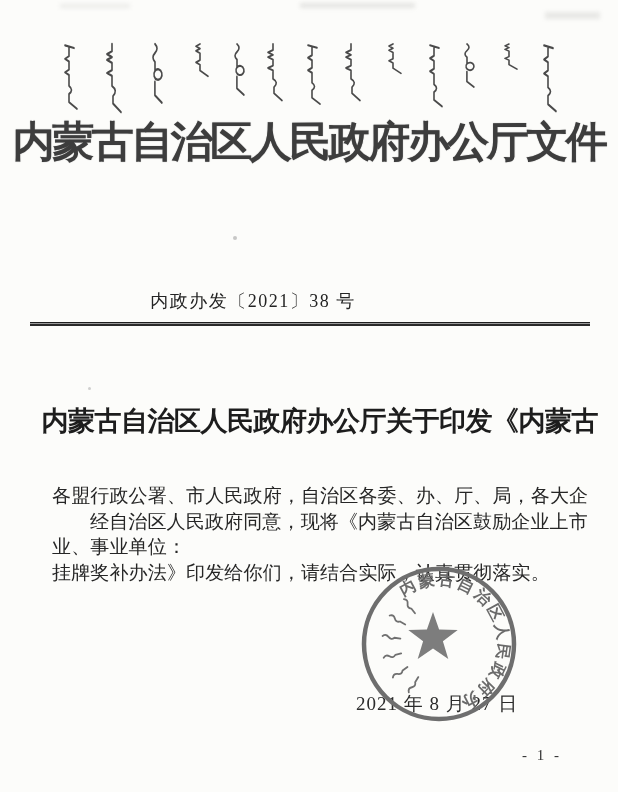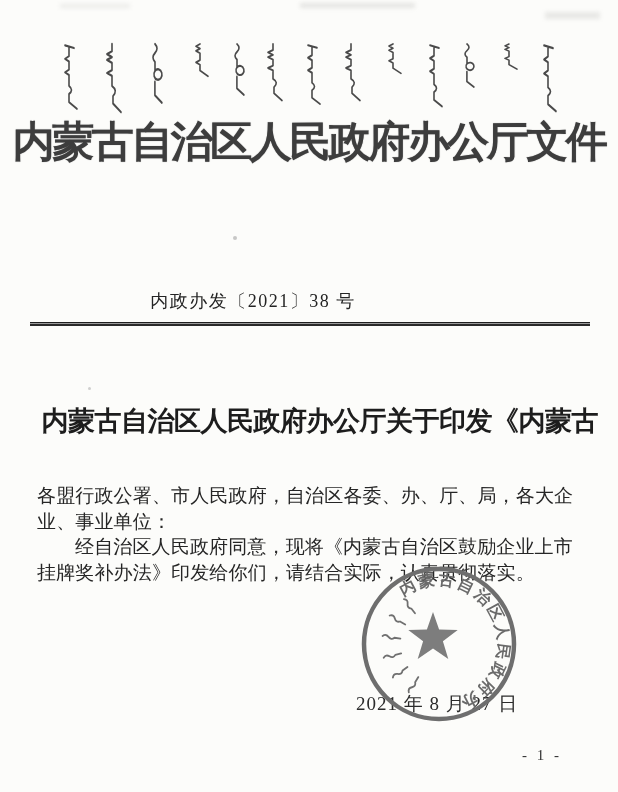--- a/index.html
+++ b/index.html
@@ -33,21 +33,21 @@
     position:absolute;left:30px;top:322px;width:560px;height:4px;
     background:linear-gradient(#1f1f1f 0 30%,#9a9a9a 30% 55%,#2a2a2a 55% 100%);
   }
   .doc-title{
     position:absolute;left:20px;top:405px;width:578px;
     text-align:right;
     font-size:27px;line-height:32px;font-weight:bold;
     color:#1d1d1d;letter-spacing:-0.5px;
   }
   .body-text{
-    position:absolute;left:37px;top:483px;width:540px;
+    position:absolute;left:52px;top:483px;width:540px;
     font-size:19px;line-height:25.5px;letter-spacing:0.15px;
     color:#262626;
     white-space:nowrap;
   }
   .body-line{height:25.5px;}
   .body-line.indent{padding-left:38px;}
   .seal{position:absolute;left:357px;top:564px;width:168px;height:168px;}
   .issue-date{
     position:absolute;left:356px;top:691px;
     font-size:19px;letter-spacing:1px;color:#2b2b2b;
@@ -112,22 +112,22 @@
   <div class="doc-number">内政办发〔2021〕38 号</div>
 
   <div class="rule"></div>
 
   <div class="doc-title">
     <div>内蒙古自治区人民政府办公厅关于印发《内蒙古</div>
   </div>
 
   <div class="body-text">
     <div class="body-line">各盟行政公署、市人民政府，自治区各委、办、厅、局，各大企</div>
+    <div class="body-line indent">经自治区人民政府同意，现将《内蒙古自治区鼓励企业上市</div>
     <div class="body-line">业、事业单位：</div>
-    <div class="body-line indent">经自治区人民政府同意，现将《内蒙古自治区鼓励企业上市</div>
     <div class="body-line">挂牌奖补办法》印发给你们，请结合实际，认真贯彻落实。</div>
   </div>
 
   <div class="issue-date">2021 年 8 月 27 日</div>
 
   <svg class="seal" viewBox="0 0 168 168" xmlns="http://www.w3.org/2000/svg">
     <defs>
       <path id="sealArc" d="M46.5 32.9 A59 59 0 1 1 94.3 137.7" fill="none"></path>
       <path id="sealMg" d="M0 0 q3 3 0 6 q-3 3 0 6 v6"></path>
     </defs>

